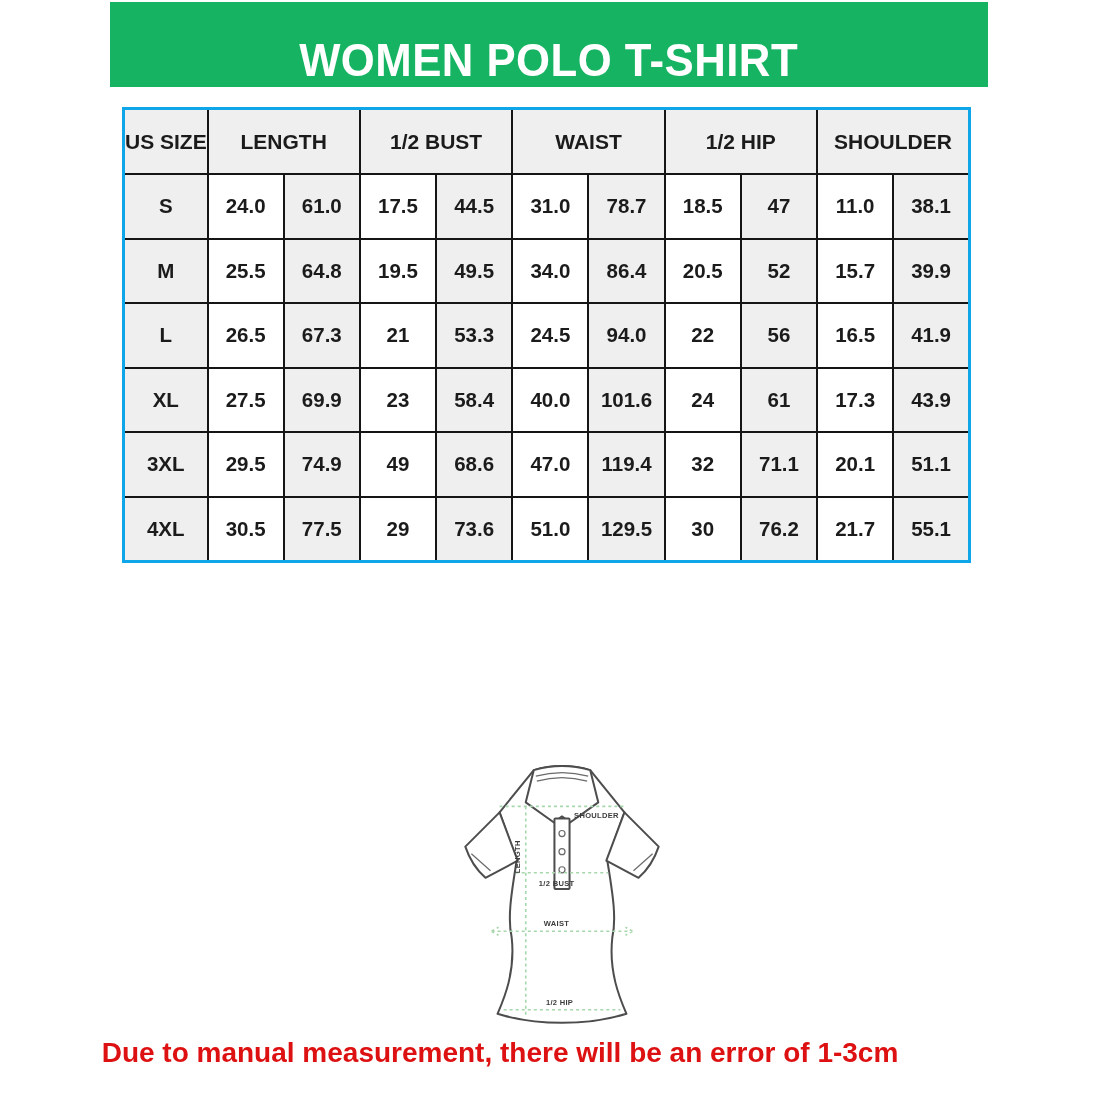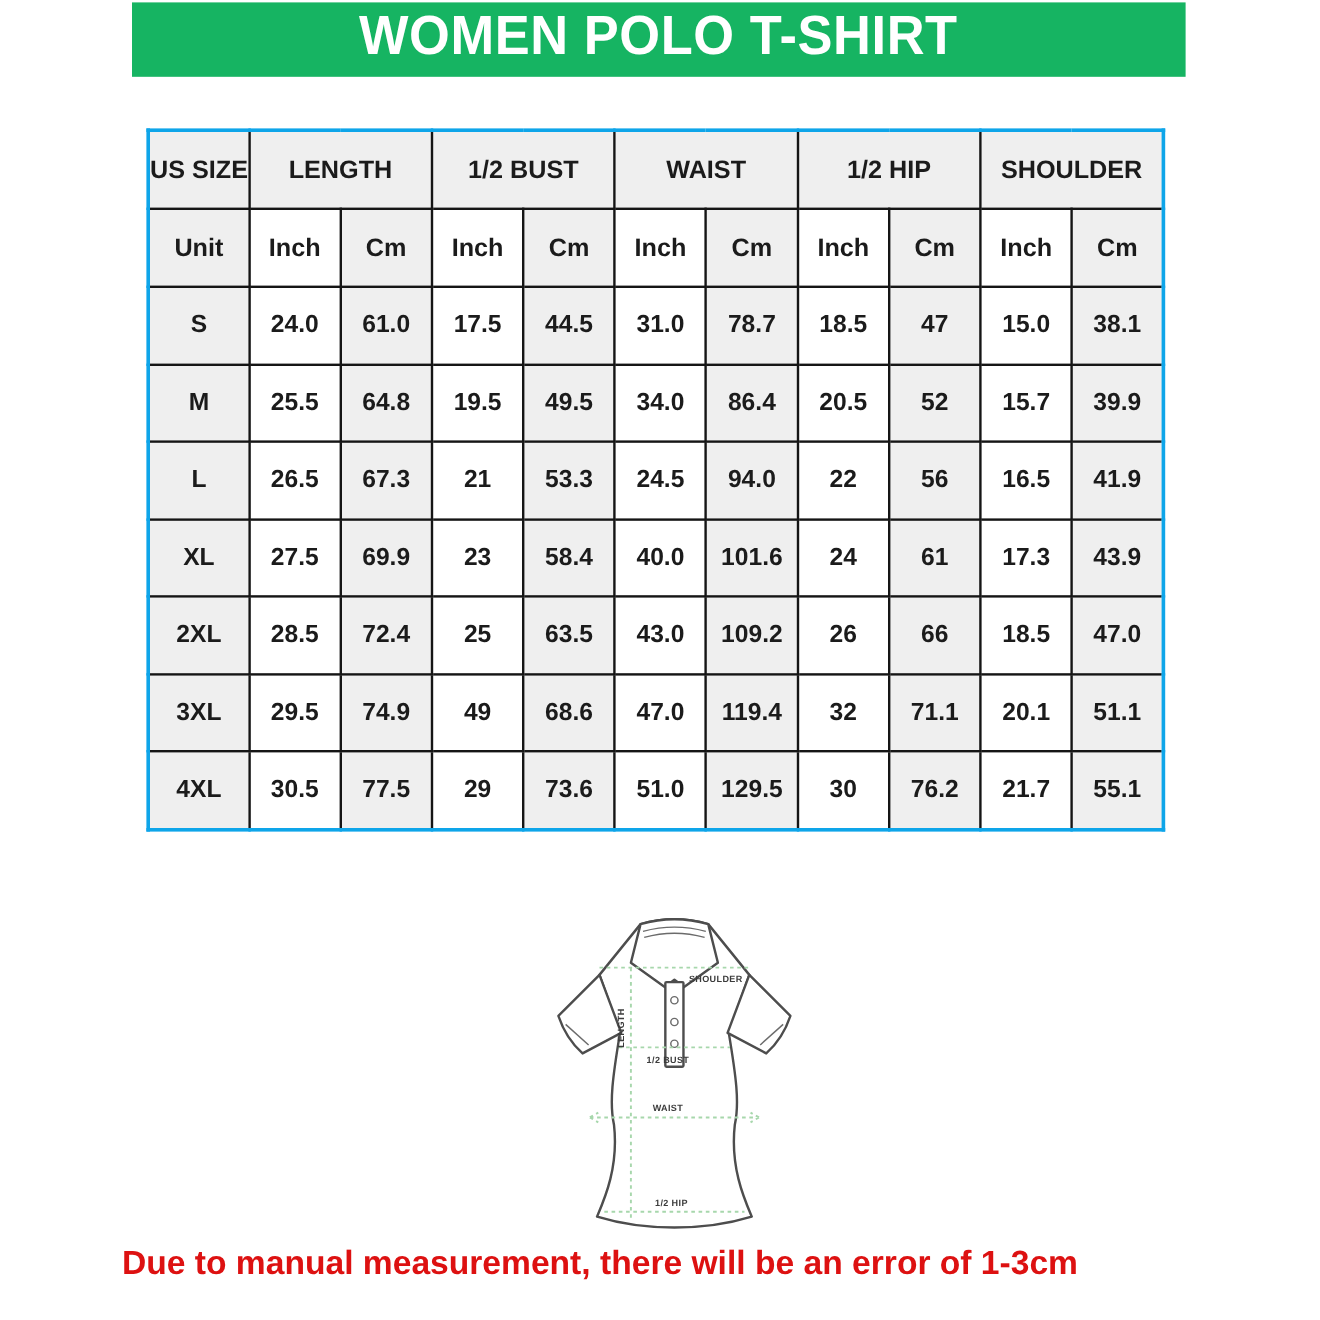--- a/index.html
+++ b/index.html
@@ -2,23 +2,23 @@
 <html style="--green: #16b462; --red: #dd1111; --cellgray: #efefef; --dashgreen: #a7d7ac;"><head>
 <meta charset="utf-8">
 <style>
   html,body{margin:0;padding:0;background:#ffffff;}
   .page{
     position:relative;width:1100px;height:1100px;background:#ffffff;overflow:hidden;
     font-family:"Liberation Sans", sans-serif;
   }
   
   .banner{
-    position:absolute;left:110px;top:2px;width:878px;height:62px;
+    position:absolute;left:110px;top:2px;width:878px;height:85px;
     background:var(--green,#16b462);
-    display:flex;align-items:flex-start;justify-content:center;
+    display:flex;align-items:flex-end;justify-content:center;
   }
   .banner-title{
     color:#ffffff;font-size:46px;font-weight:bold;letter-spacing:.5px;
     transform:scaleX(.95);white-space:nowrap;
   }
   
   table.size-table{
     position:absolute;left:122px;top:107px;width:846px;
     border-collapse:collapse;table-layout:fixed;
     border:3px solid #0ea5e9;
@@ -72,46 +72,33 @@
     </colgroup>
     <thead>
       <tr class="group-row">
         <th class="shaded hsize">US SIZE</th>
         <th class="shaded" colspan="2">LENGTH</th>
         <th class="shaded" colspan="2">1/2 BUST</th>
         <th class="shaded" colspan="2">WAIST</th>
         <th class="shaded" colspan="2">1/2 HIP</th>
         <th class="shaded" colspan="2">SHOULDER</th>
       </tr>
-      <tr class="unit-row">
-        <th class="shaded">Unit</th>
-        <th>Inch</th>
-        <th class="shaded">Cm</th>
-        <th>Inch</th>
-        <th class="shaded">Cm</th>
-        <th>Inch</th>
-        <th class="shaded">Cm</th>
-        <th>Inch</th>
-        <th class="shaded">Cm</th>
-        <th>Inch</th>
-        <th class="shaded">Cm</th>
-      </tr>
     </thead>
     <tbody>
         <tr>
           <td class="shaded">S</td>
           <td>24.0</td>
           <td class="shaded">61.0</td>
           <td>17.5</td>
           <td class="shaded">44.5</td>
           <td>31.0</td>
           <td class="shaded">78.7</td>
           <td>18.5</td>
           <td class="shaded">47</td>
-          <td>15.0</td>
+          <td>11.0</td>
           <td class="shaded">38.1</td>
         </tr>
         <tr>
           <td class="shaded">M</td>
           <td>25.5</td>
           <td class="shaded">64.8</td>
           <td>19.5</td>
           <td class="shaded">49.5</td>
           <td>34.0</td>
           <td class="shaded">86.4</td>
@@ -140,33 +127,20 @@
           <td>23</td>
           <td class="shaded">58.4</td>
           <td>40.0</td>
           <td class="shaded">101.6</td>
           <td>24</td>
           <td class="shaded">61</td>
           <td>17.3</td>
           <td class="shaded">43.9</td>
         </tr>
         <tr>
-          <td class="shaded">2XL</td>
-          <td>28.5</td>
-          <td class="shaded">72.4</td>
-          <td>25</td>
-          <td class="shaded">63.5</td>
-          <td>43.0</td>
-          <td class="shaded">109.2</td>
-          <td>26</td>
-          <td class="shaded">66</td>
-          <td>18.5</td>
-          <td class="shaded">47.0</td>
-        </tr>
-        <tr>
           <td class="shaded">3XL</td>
           <td>29.5</td>
           <td class="shaded">74.9</td>
           <td>49</td>
           <td class="shaded">68.6</td>
           <td>47.0</td>
           <td class="shaded">119.4</td>
           <td>32</td>
           <td class="shaded">71.1</td>
           <td>20.1</td>

